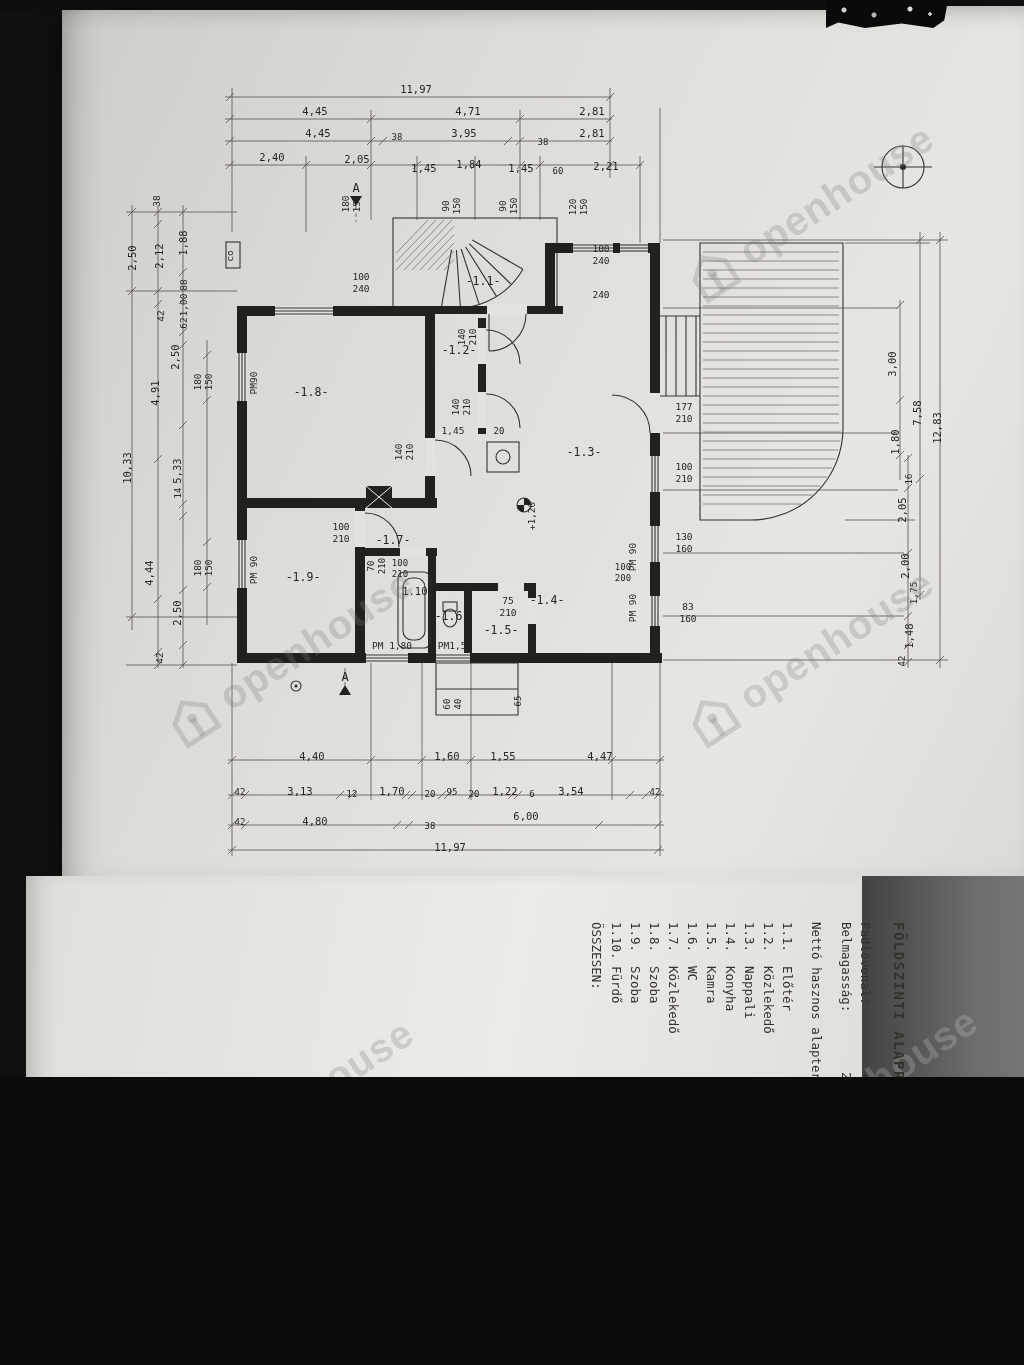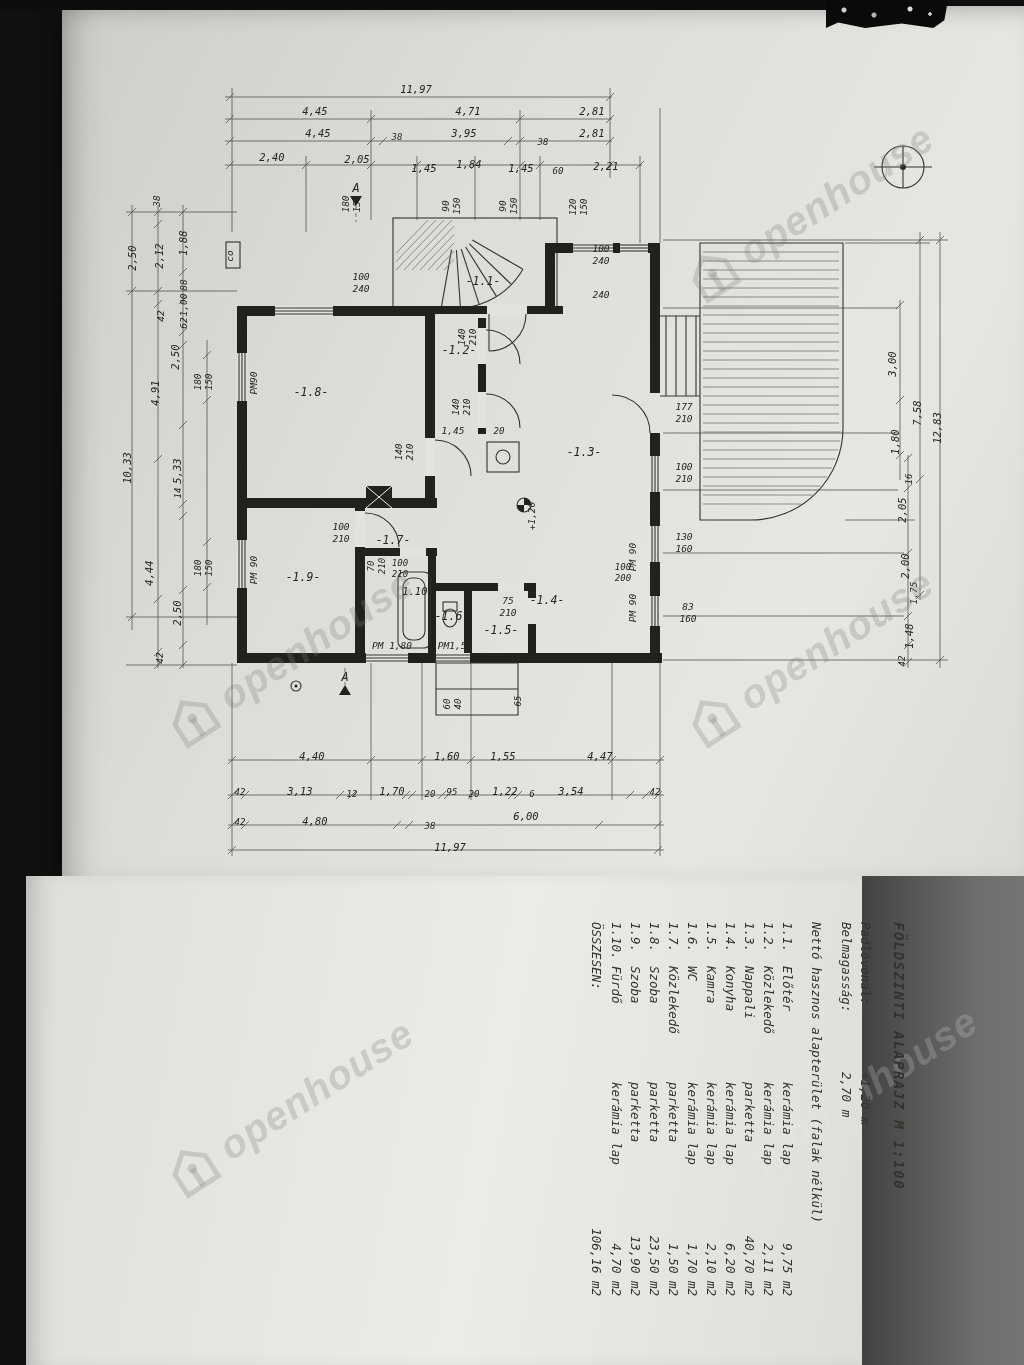--- a/index.html
+++ b/index.html
@@ -1,17 +1,17 @@
 <!DOCTYPE html>
 <html><head>
 <meta charset="utf-8">
 <style>
   html,body{margin:0;padding:0;background:#0b0b0b;}
-  .photo{position:relative;width:1024px;height:1365px;background:#101010;overflow:hidden;
-         font-family:"DejaVu Sans Mono","Liberation Mono",monospace;font-style:italic;}
+  .photo{position:relative;width:1024px;height:1077px;background:#101010;overflow:hidden;
+         font-family:"DejaVu Sans Mono","Liberation Mono",monospace;}
   .paper-main{position:absolute;left:62px;top:6px;width:962px;height:872px;
     background:linear-gradient(115deg,#cfcdc9 0%,#dedcd8 35%,#e8e6e2 75%,#dcdad6 100%);
     box-shadow:0 8px 18px rgba(0,0,0,.55), inset 26px 0 38px -24px rgba(0,0,0,.35), inset 0 18px 26px -18px rgba(0,0,0,.25);}
   .paper-lower{position:absolute;left:26px;top:876px;width:836px;height:489px;
     background:linear-gradient(100deg,#e0deda,#edebe7 55%,#dfddd8);
     box-shadow:inset 20px 0 30px -20px rgba(0,0,0,.3);}
   .gray-panel{position:absolute;left:862px;top:876px;width:162px;height:489px;
     background:linear-gradient(90deg,#424242,#6d6d6d 70%,#757575);}
   .top-strip{position:absolute;left:0;top:0;width:846px;height:10px;background:#0d0d0d;}
   .binder{position:absolute;left:826px;top:0;width:122px;height:28px;background:#0a0a0a;

